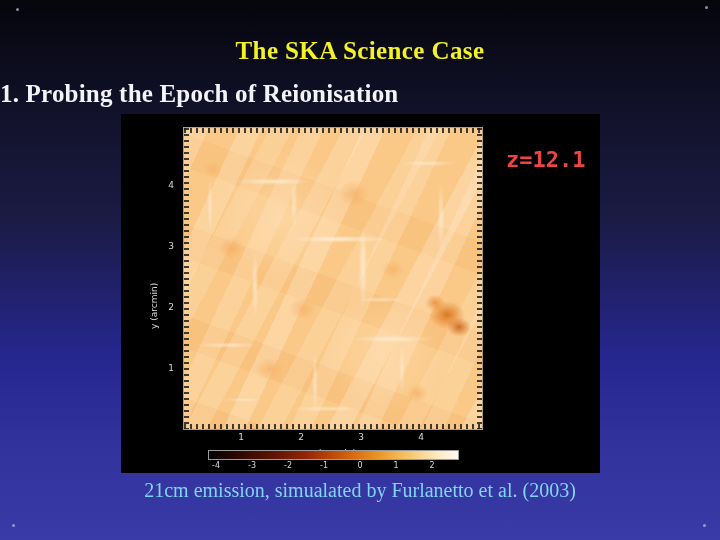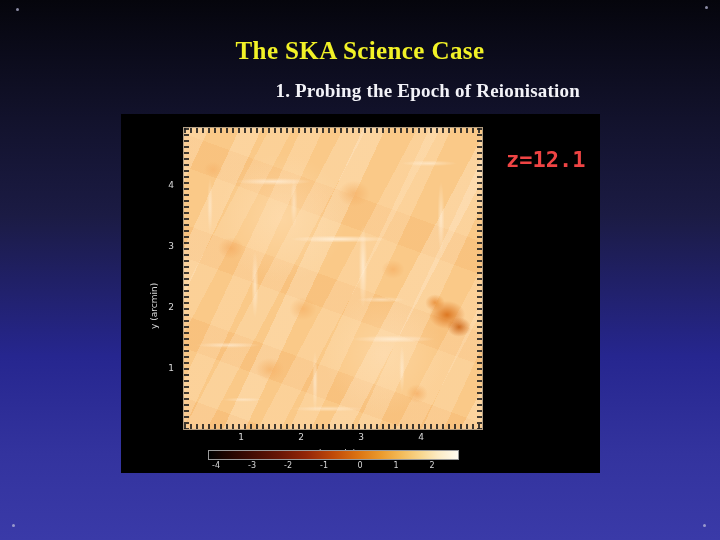--- a/index.html
+++ b/index.html
@@ -53,24 +53,24 @@
     font-size: 25px;
     letter-spacing: .4px;
     font-family: "Liberation Serif", serif;
     margin-top: 7px;
   }
   #subtitle {
     position: absolute;
     left: 0;
     top: 80px;
     width: 580px;
-    text-align: right;
+    text-align: left;
     color: #f3f3f8;
     font-weight: bold;
-    font-size: 19px;
+    font-size: 25px;
     letter-spacing: .2px;
     font-family: "Liberation Serif", serif;
   }
 
   
   #caption {
     position: absolute;
     left: 0;
     top: 479px;
     width: 720px;
@@ -291,20 +291,21 @@
     <div id="xlabel">x (arcmin)</div>
 
     <div id="redshift">z=12.1</div>
 
     <div id="colorbar-wrap">
       <div id="colorbar"></div>
     </div>
 
   </div>
 
+  <div id="caption">21cm emission, simualated by Furlanetto et al. (2003)</div>
 
 <div class="axis-tick ytick" style="left: 154px; top: 180px;">4</div>
     <div class="axis-tick ytick" style="left: 154px; top: 241px;">3</div>
     <div class="axis-tick ytick" style="left: 154px; top: 302px;">2</div>
     <div class="axis-tick ytick" style="left: 154px; top: 363px;">1</div>
     <div class="axis-tick xtick" style="left: 231px; top: 432px;">1</div>
     <div class="axis-tick xtick" style="left: 291px; top: 432px;">2</div>
     <div class="axis-tick xtick" style="left: 351px; top: 432px;">3</div>
     <div class="axis-tick xtick" style="left: 411px; top: 432px;">4</div>
     <div class="cbtick" style="position: absolute; left: 207px; top: 461px;">-4</div>

